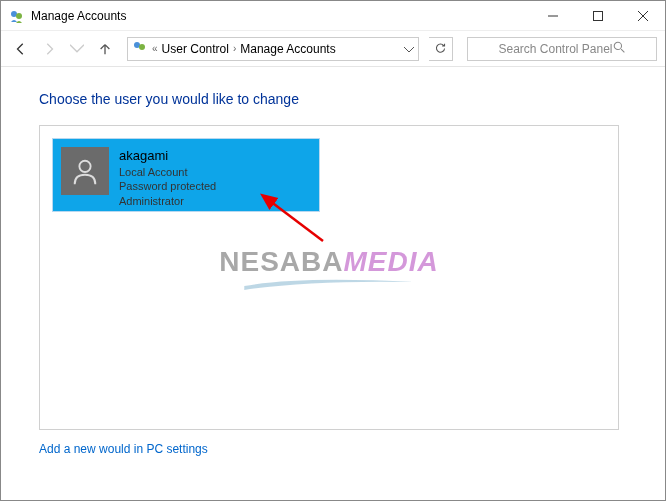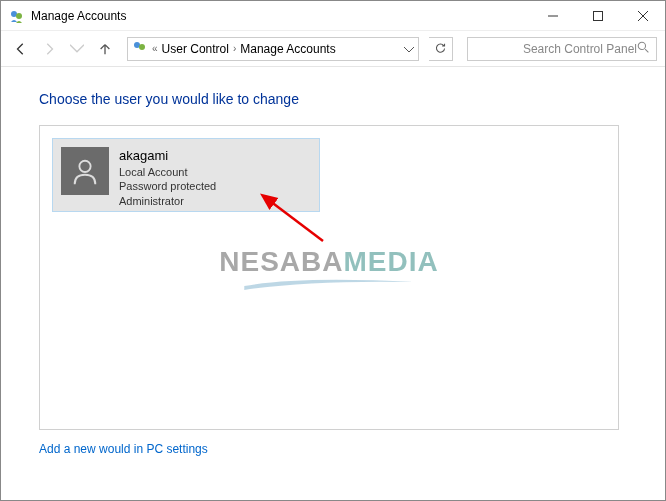--- a/index.html
+++ b/index.html
@@ -98,41 +98,41 @@
     }
     .search-box {
       width: 190px;
       height: 24px;
       border: 1px solid #ccc;
       display: flex;
       align-items: center;
       padding: 0 6px;
       font-size: 12px;
       color: #888;
-      justify-content: flex-end;
+      justify-content: center;
     }
     .content {
       padding: 24px 46px 10px 38px;
     }
     .heading {
       color: #003399;
       font-size: 14px;
       font-weight: 400;
       margin-bottom: 18px;
     }
     .accounts-panel {
       border: 1px solid #d0d0d0;
       height: 305px;
       padding: 12px;
       position: relative;
     }
     .account-tile {
       width: 268px;
       height: 74px;
-      background: #e5e5e5;
+      background: #0ea5e9;
       display: flex;
       align-items: flex-start;
       padding: 8px;
       gap: 10px;
       border: 1px solid #b8d8f0;
     }
     .avatar {
       width: 48px;
       height: 48px;
       background: #6b6b6b;
@@ -163,21 +163,21 @@
       transform: translate(-50%, -50%);
       opacity: 0.45;
       text-align: center;
     }
     .watermark .wm-text {
       font-size: 28px;
       font-weight: 700;
       letter-spacing: 1px;
     }
     .watermark .wm-a { color: #404040; }
-    .watermark .wm-b { color: #0f766e; }
+    .watermark .wm-b { color: #a21caf; font-style: italic; }
     .wm-swoosh {
       width: 180px;
       height: 18px;
       margin: -4px auto 0;
     }
     .add-link {
       color: #0066cc;
       font-size: 12px;
       margin-top: 12px;
       display: inline-block;

